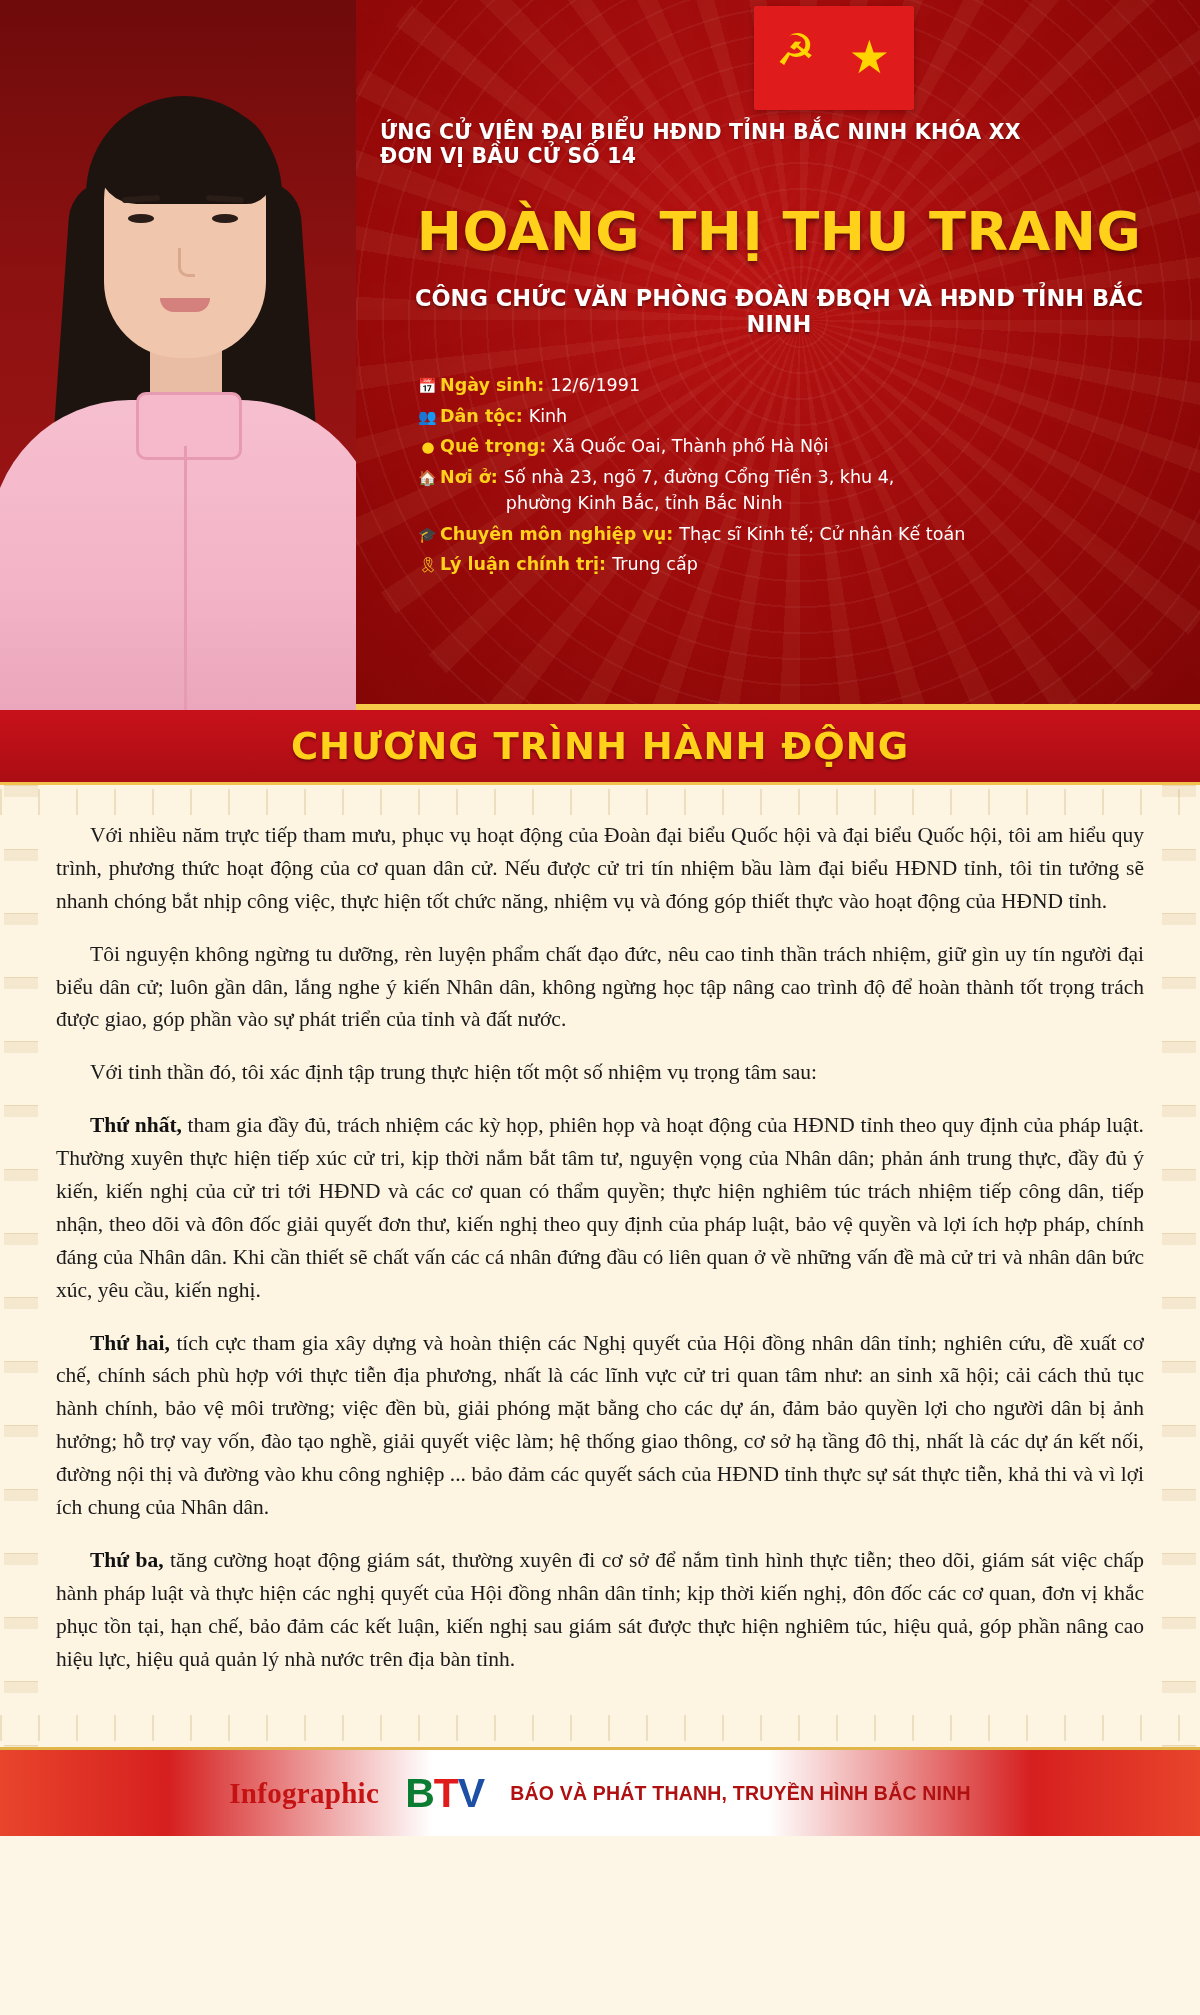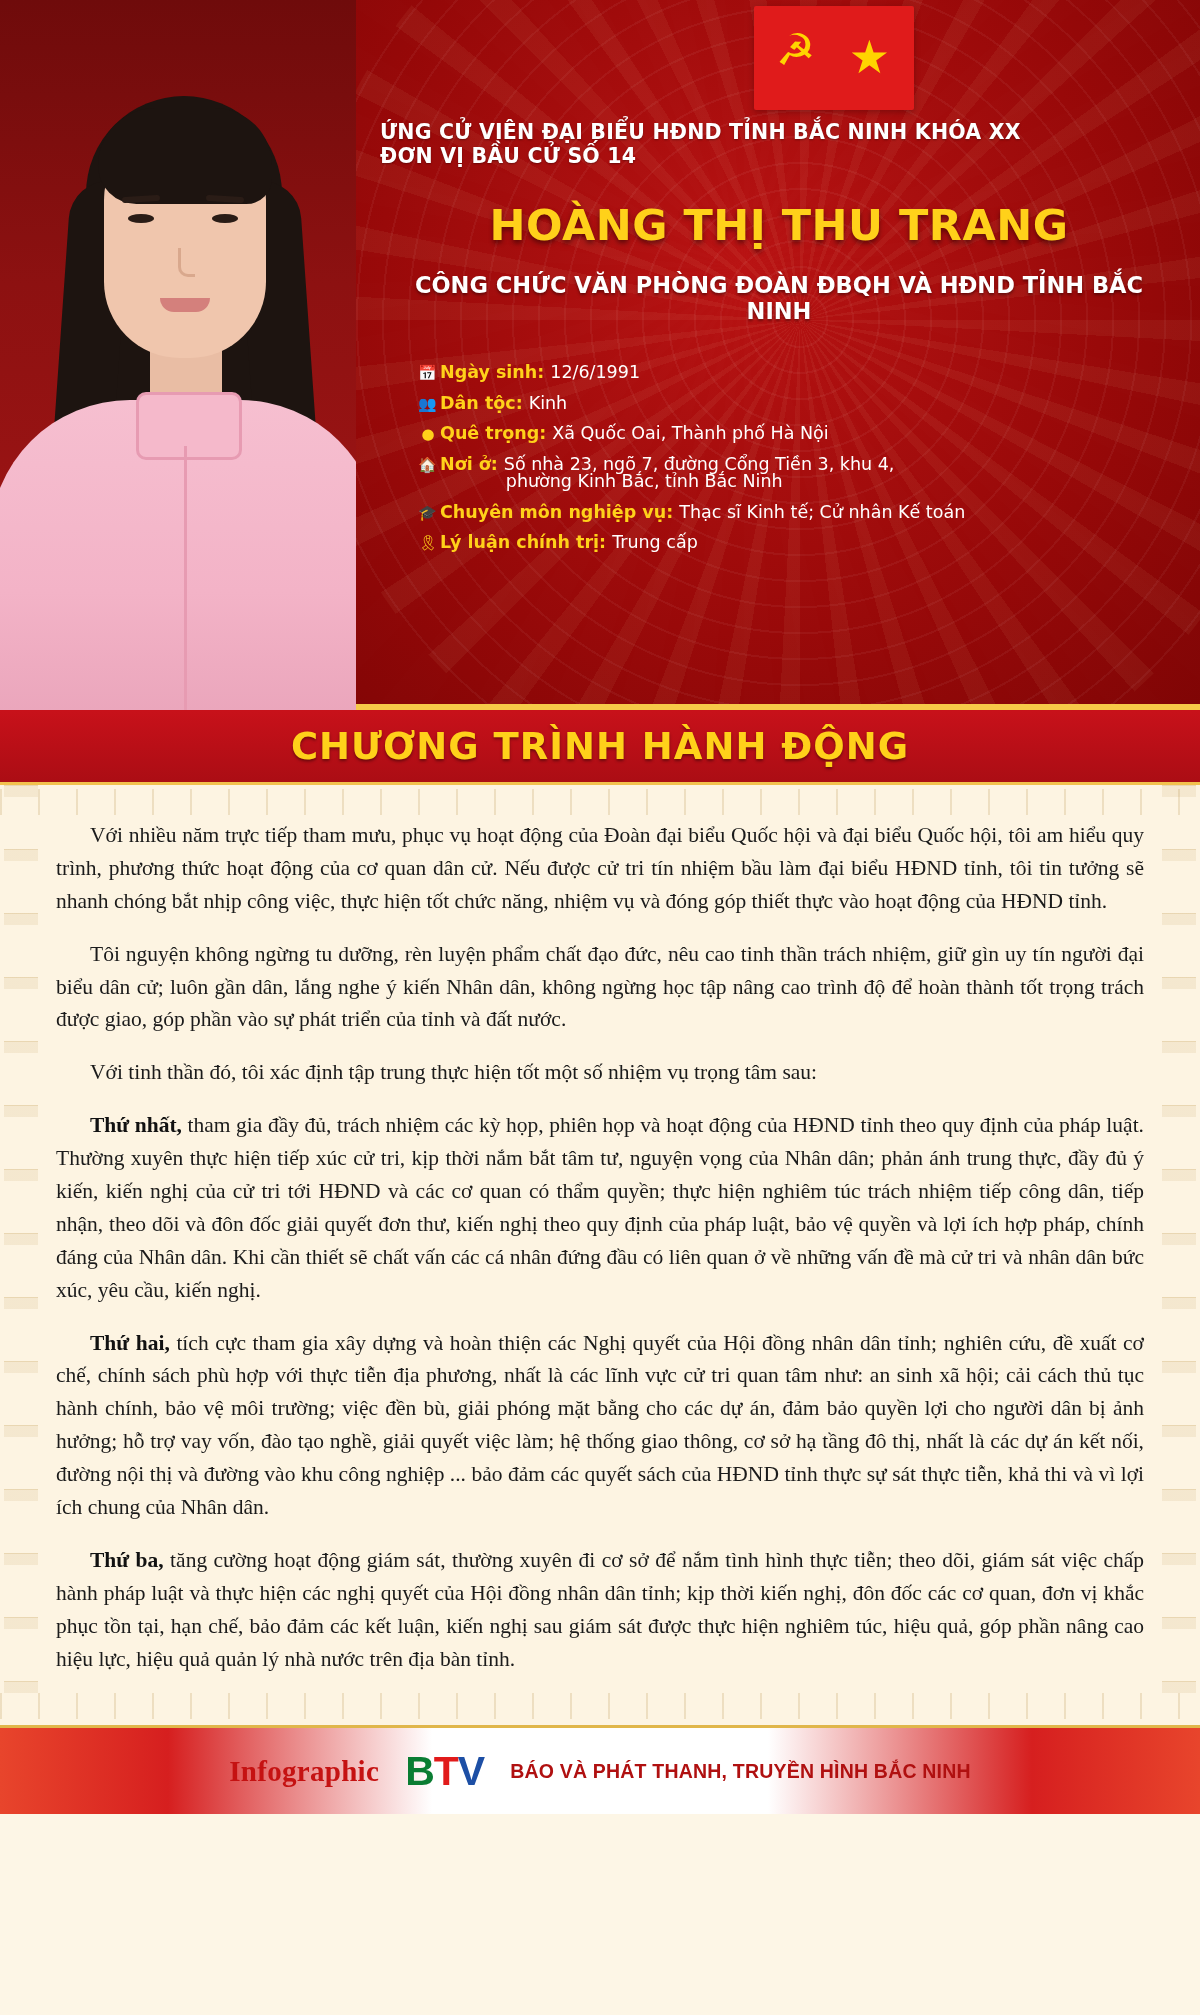--- a/index.html
+++ b/index.html
@@ -132,21 +132,21 @@
     font-size:20.5px;
     letter-spacing:.2px;
     margin-top:10px;
     text-shadow:0 1px 2px rgba(0,0,0,.35);
   }
   .kicker .l2{display:block;}
   .cand-name{
     text-align:center;
     color:#ffd11a;
     font-weight:bold;
-    font-size:43px;
+    font-size:54px;
     letter-spacing:.5px;
     margin-top:32px;
     text-shadow:0 3px 5px rgba(0,0,0,.45);
   }
   .cand-role{
     text-align:center;
     font-weight:bold;
     font-size:22.5px;
     margin-top:22px;
     text-shadow:0 2px 3px rgba(0,0,0,.4);
@@ -169,21 +169,21 @@
     font-size:15px;
     padding-top:2px;
   }
   .fact .lbl{
     color:#ffd11a;
     font-weight:bold;
     white-space:nowrap;
     margin-right:6px;
   }
   .fact .val{color:#fff;}
-  .fact .val .cont{display:block;margin-top:0;margin-left:2px;}
+  .fact .val .cont{display:block;margin-top:9px;margin-left:2px;}
 
   
   .band{
     height:72px;
     background:linear-gradient(180deg,#c8111a 0%,#ab0d14 100%);
     display:flex;align-items:center;justify-content:center;
     border-bottom:3px solid #f2c14e;
   }
   .band h2{
     margin:0;
@@ -191,21 +191,21 @@
     font-weight:bold;
     font-size:37px;
     letter-spacing:1px;
     text-shadow:0 2px 3px rgba(0,0,0,.4);
   }
 
   
   .body-wrap{
     position:relative;
     background:#fdf4e2;
-    padding:34px 56px 26px 56px;
+    padding:34px 56px 48px 56px;
     min-height:880px;
   }
   .body-wrap:before,.body-wrap:after{
     content:"";
     position:absolute;top:0;bottom:0;width:34px;
     background:
       repeating-linear-gradient(180deg, rgba(196,160,92,.30) 0 1px, rgba(0,0,0,0) 1px 64px),
       repeating-linear-gradient(180deg, rgba(196,160,92,.16) 0 12px, rgba(0,0,0,0) 12px 64px);
     opacity:.85;
   }

